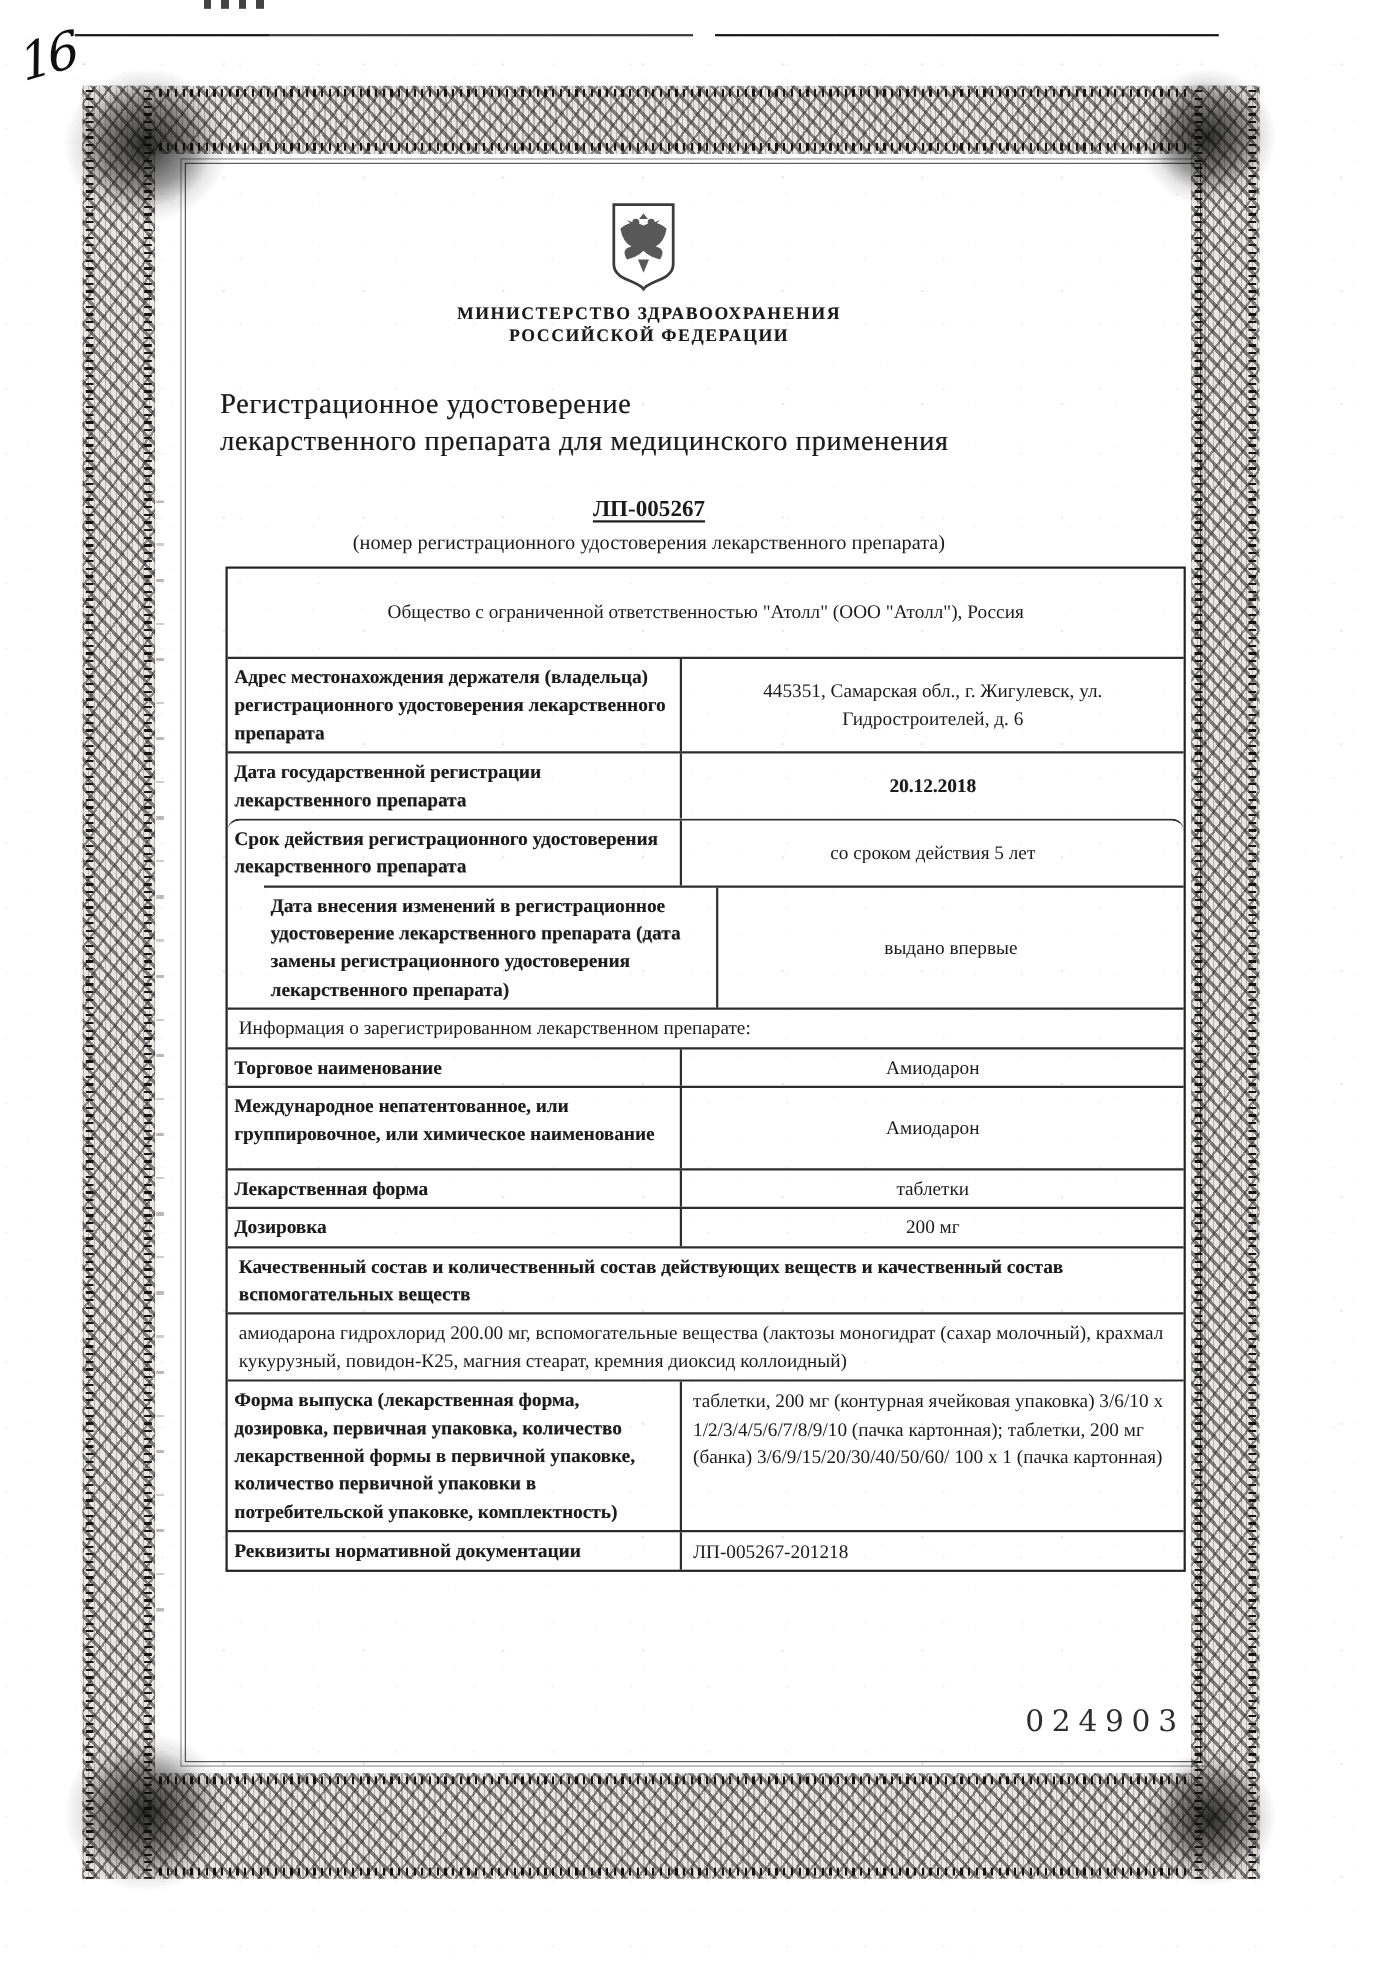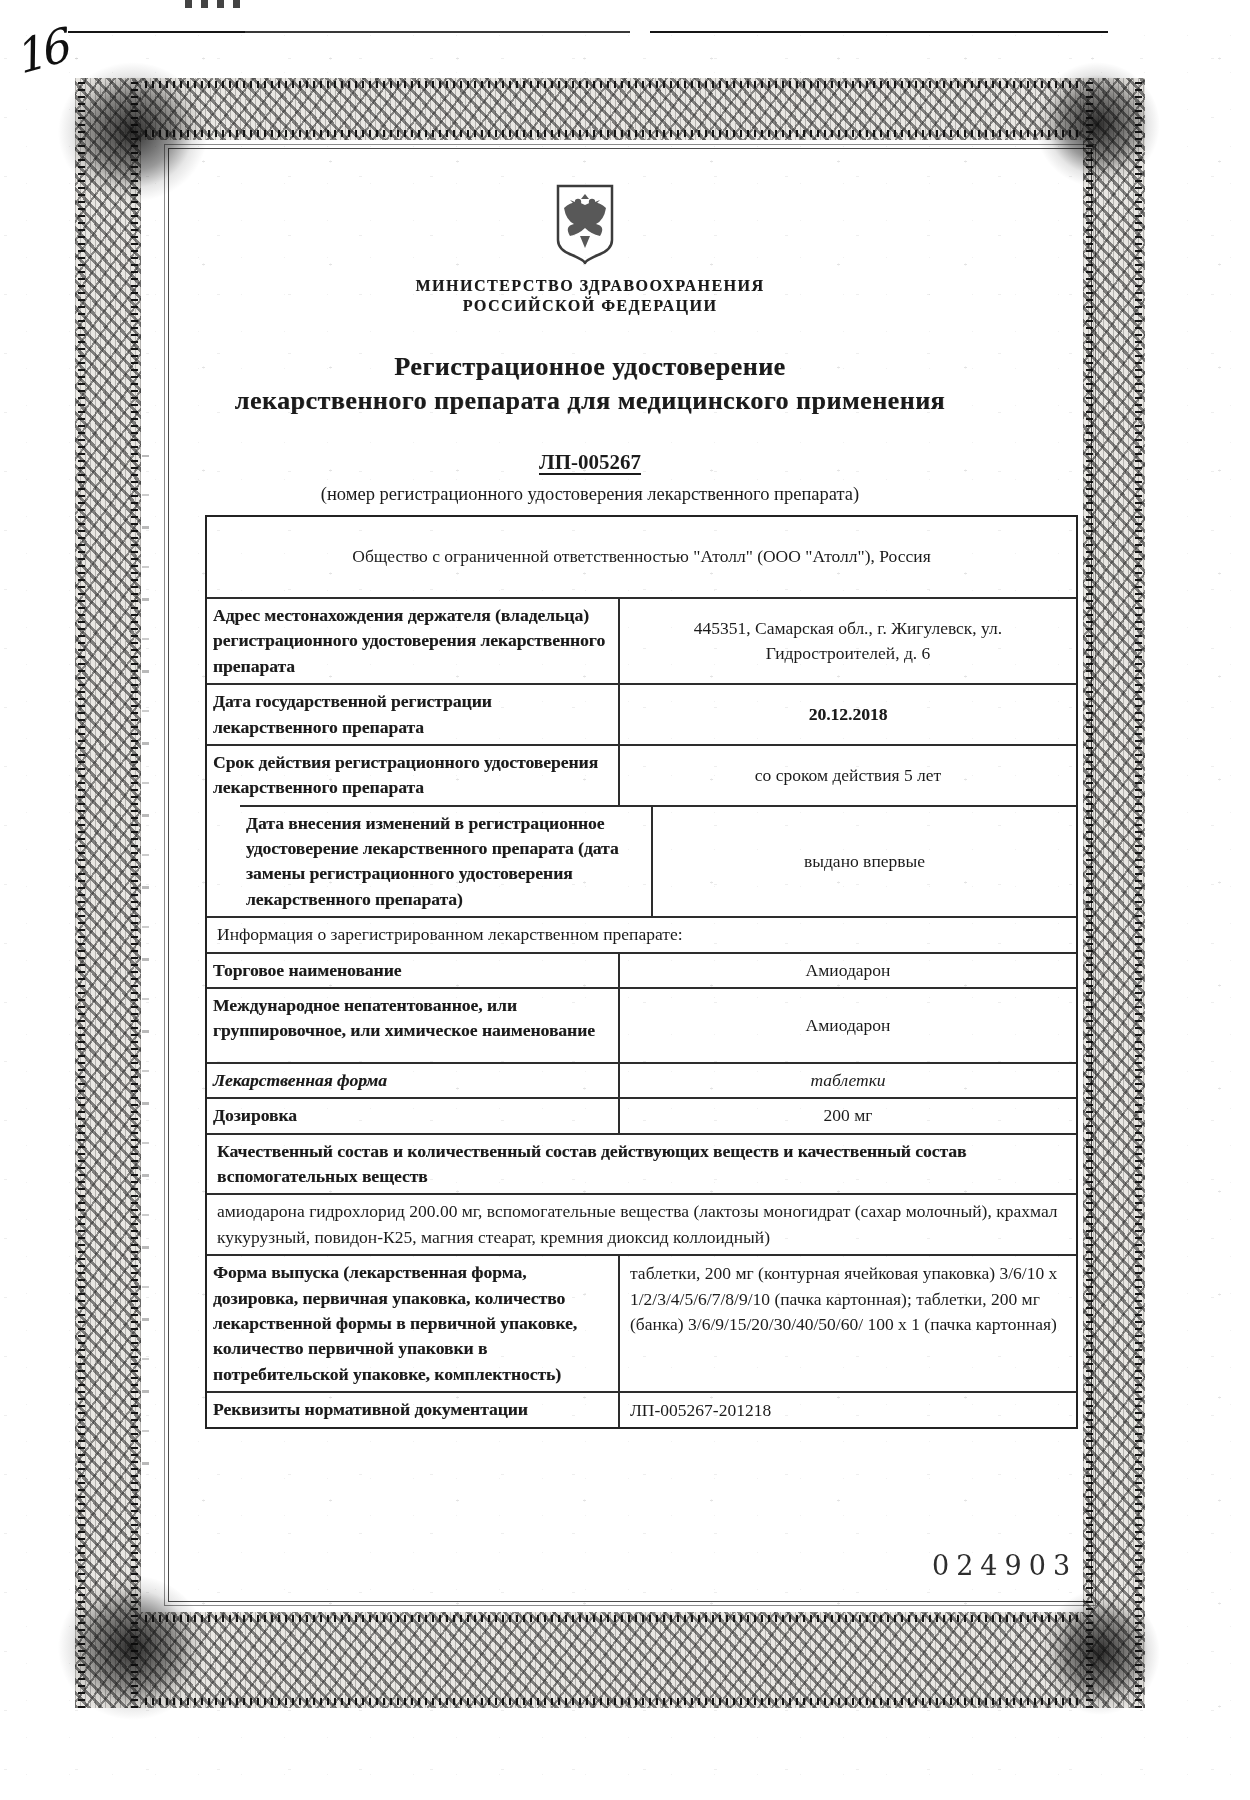--- a/index.html
+++ b/index.html
@@ -68,22 +68,22 @@
     border:1px solid rgba(0,0,0,.7);outline:1px solid rgba(0,0,0,.45);outline-offset:3px;
   }
   
   .emblem{position:absolute;left:553px;top:184px;width:64px;height:80px;opacity:.9;}
   .ministry{
     position:absolute;left:210px;top:276px;width:760px;text-align:center;
     font-size:16px;font-weight:bold;letter-spacing:1.5px;line-height:1.25;
     text-shadow:.3px .3px 0 rgba(20,20,20,.5);
   }
   .doc-title{
-    position:absolute;left:200px;top:350px;width:780px;text-align:center;
-    font-size:26px;font-weight:bold;letter-spacing:.5px;line-height:1.3;
+    position:absolute;left:200px;top:350px;width:780px;
+    font-size:26px;font-weight:normal;letter-spacing:.5px;line-height:1.3;
     text-shadow:.4px .4px 0 rgba(20,20,20,.55);
   }
   .reg-number{
     position:absolute;left:210px;top:450px;width:760px;text-align:center;
     font-size:21px;font-weight:bold;
   }
   .reg-number span{text-decoration:underline;text-underline-offset:4px;text-decoration-thickness:2px;}
   .reg-caption{
     position:absolute;left:210px;top:484px;width:760px;text-align:center;font-size:18.5px;
   }
@@ -104,22 +104,22 @@
   .cell-r{
     flex:1;display:flex;align-items:center;justify-content:center;
     text-align:center;padding:4px 10px;box-sizing:border-box;
   }
   .cell-r.val-left{justify-content:flex-start;text-align:left;align-items:flex-start;padding-top:5px;}
   .cell-r.val-bold{font-weight:bold;text-shadow:.3px .3px 0 rgba(20,20,20,.45);}
   .row-span{display:block;padding:4px 10px;box-sizing:border-box;}
   .row-span.centered{}
   .row-span.boldtext{font-weight:bold;text-shadow:.3px .3px 0 rgba(20,20,20,.45);}
   .mh80{min-height:80px;} .mh79{min-height:79px;} .mh53{min-height:53px;}
-  .mh55{min-height:55px;} .mh103{min-height:103px;margin-left:33px;} .mh31{min-height:31px;}
-  .mh33{min-height:33px;} .mh75{min-height:75px;} .mh35{min-height:35px;font-style:italic;}
+  .mh55{min-height:55px;border-radius:11px;} .mh103{min-height:103px;margin-left:33px;} .mh31{min-height:31px;}
+  .mh33{min-height:33px;} .mh75{min-height:75px;} .mh35{min-height:35px;}
   .mh34{min-height:34px;} .mh56{min-height:56px;} .mh128{min-height:128px;}
   .fv-value{width:440px;}
   
   .stamp{
     position:absolute;left:932px;top:1550px;
     font-family:"DejaVu Serif",serif;font-size:27px;letter-spacing:7px;
     color:#2e2e2e;filter:blur(.3px);
   }
 </style>
 </head>

